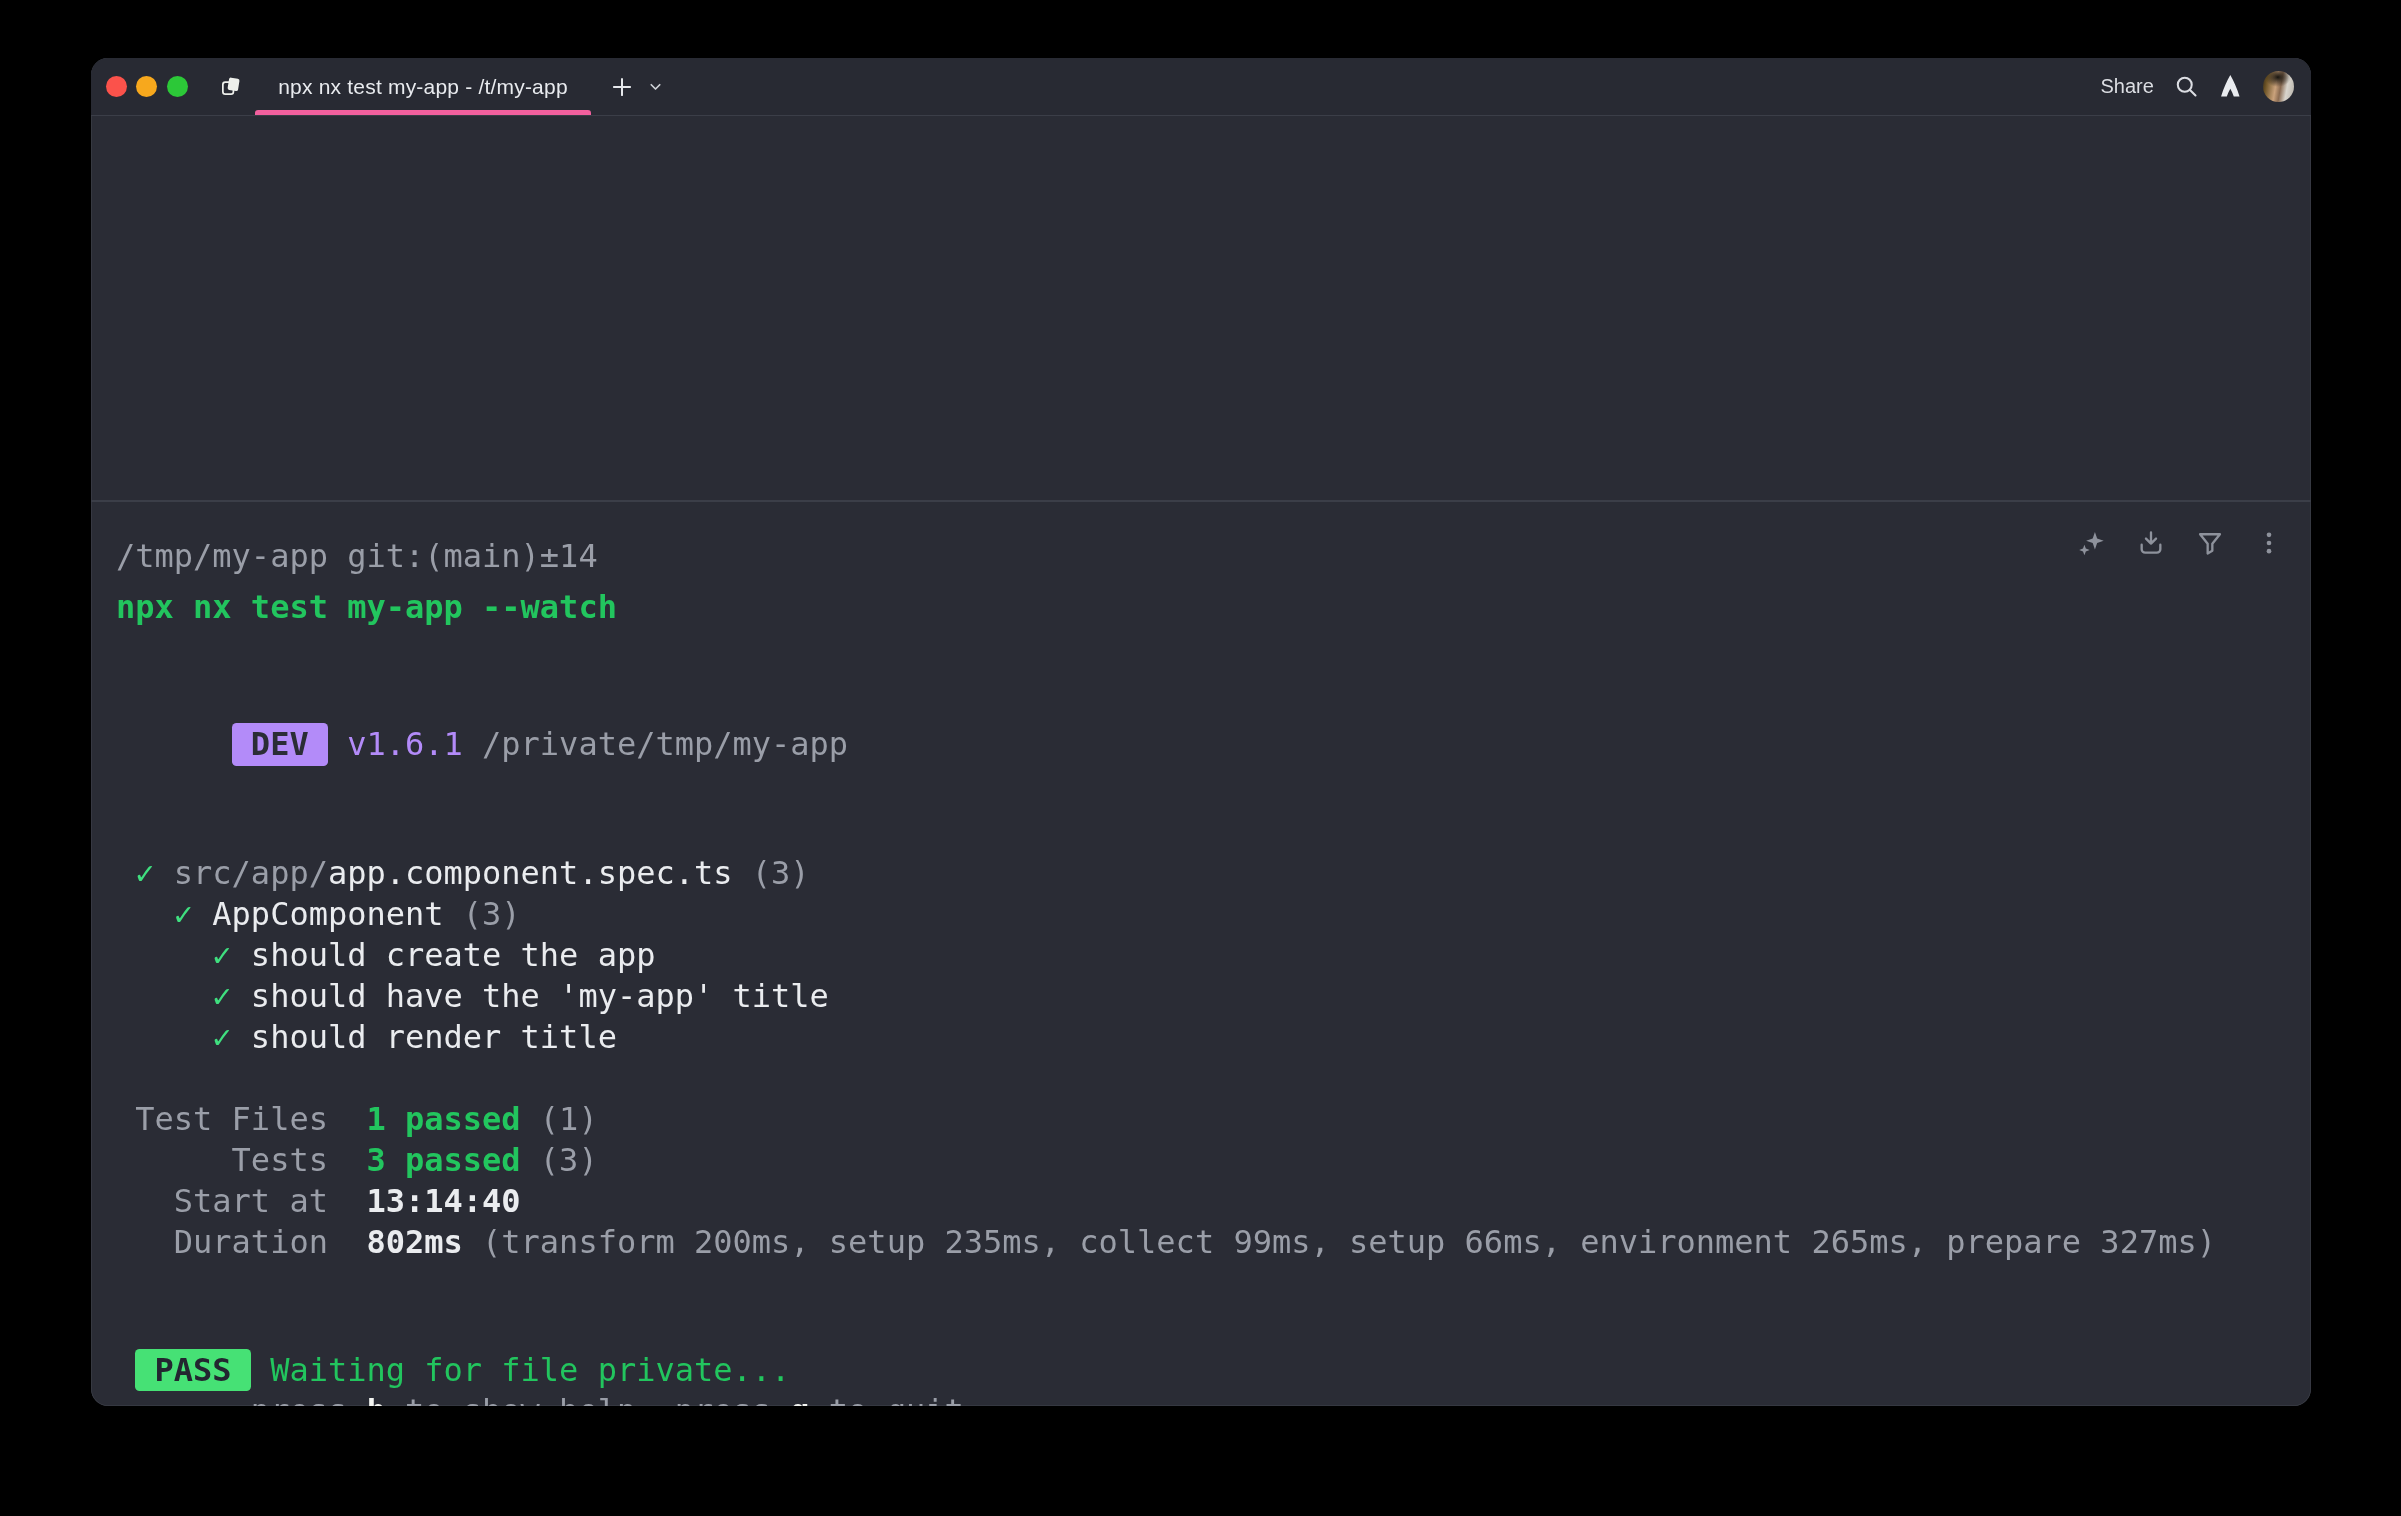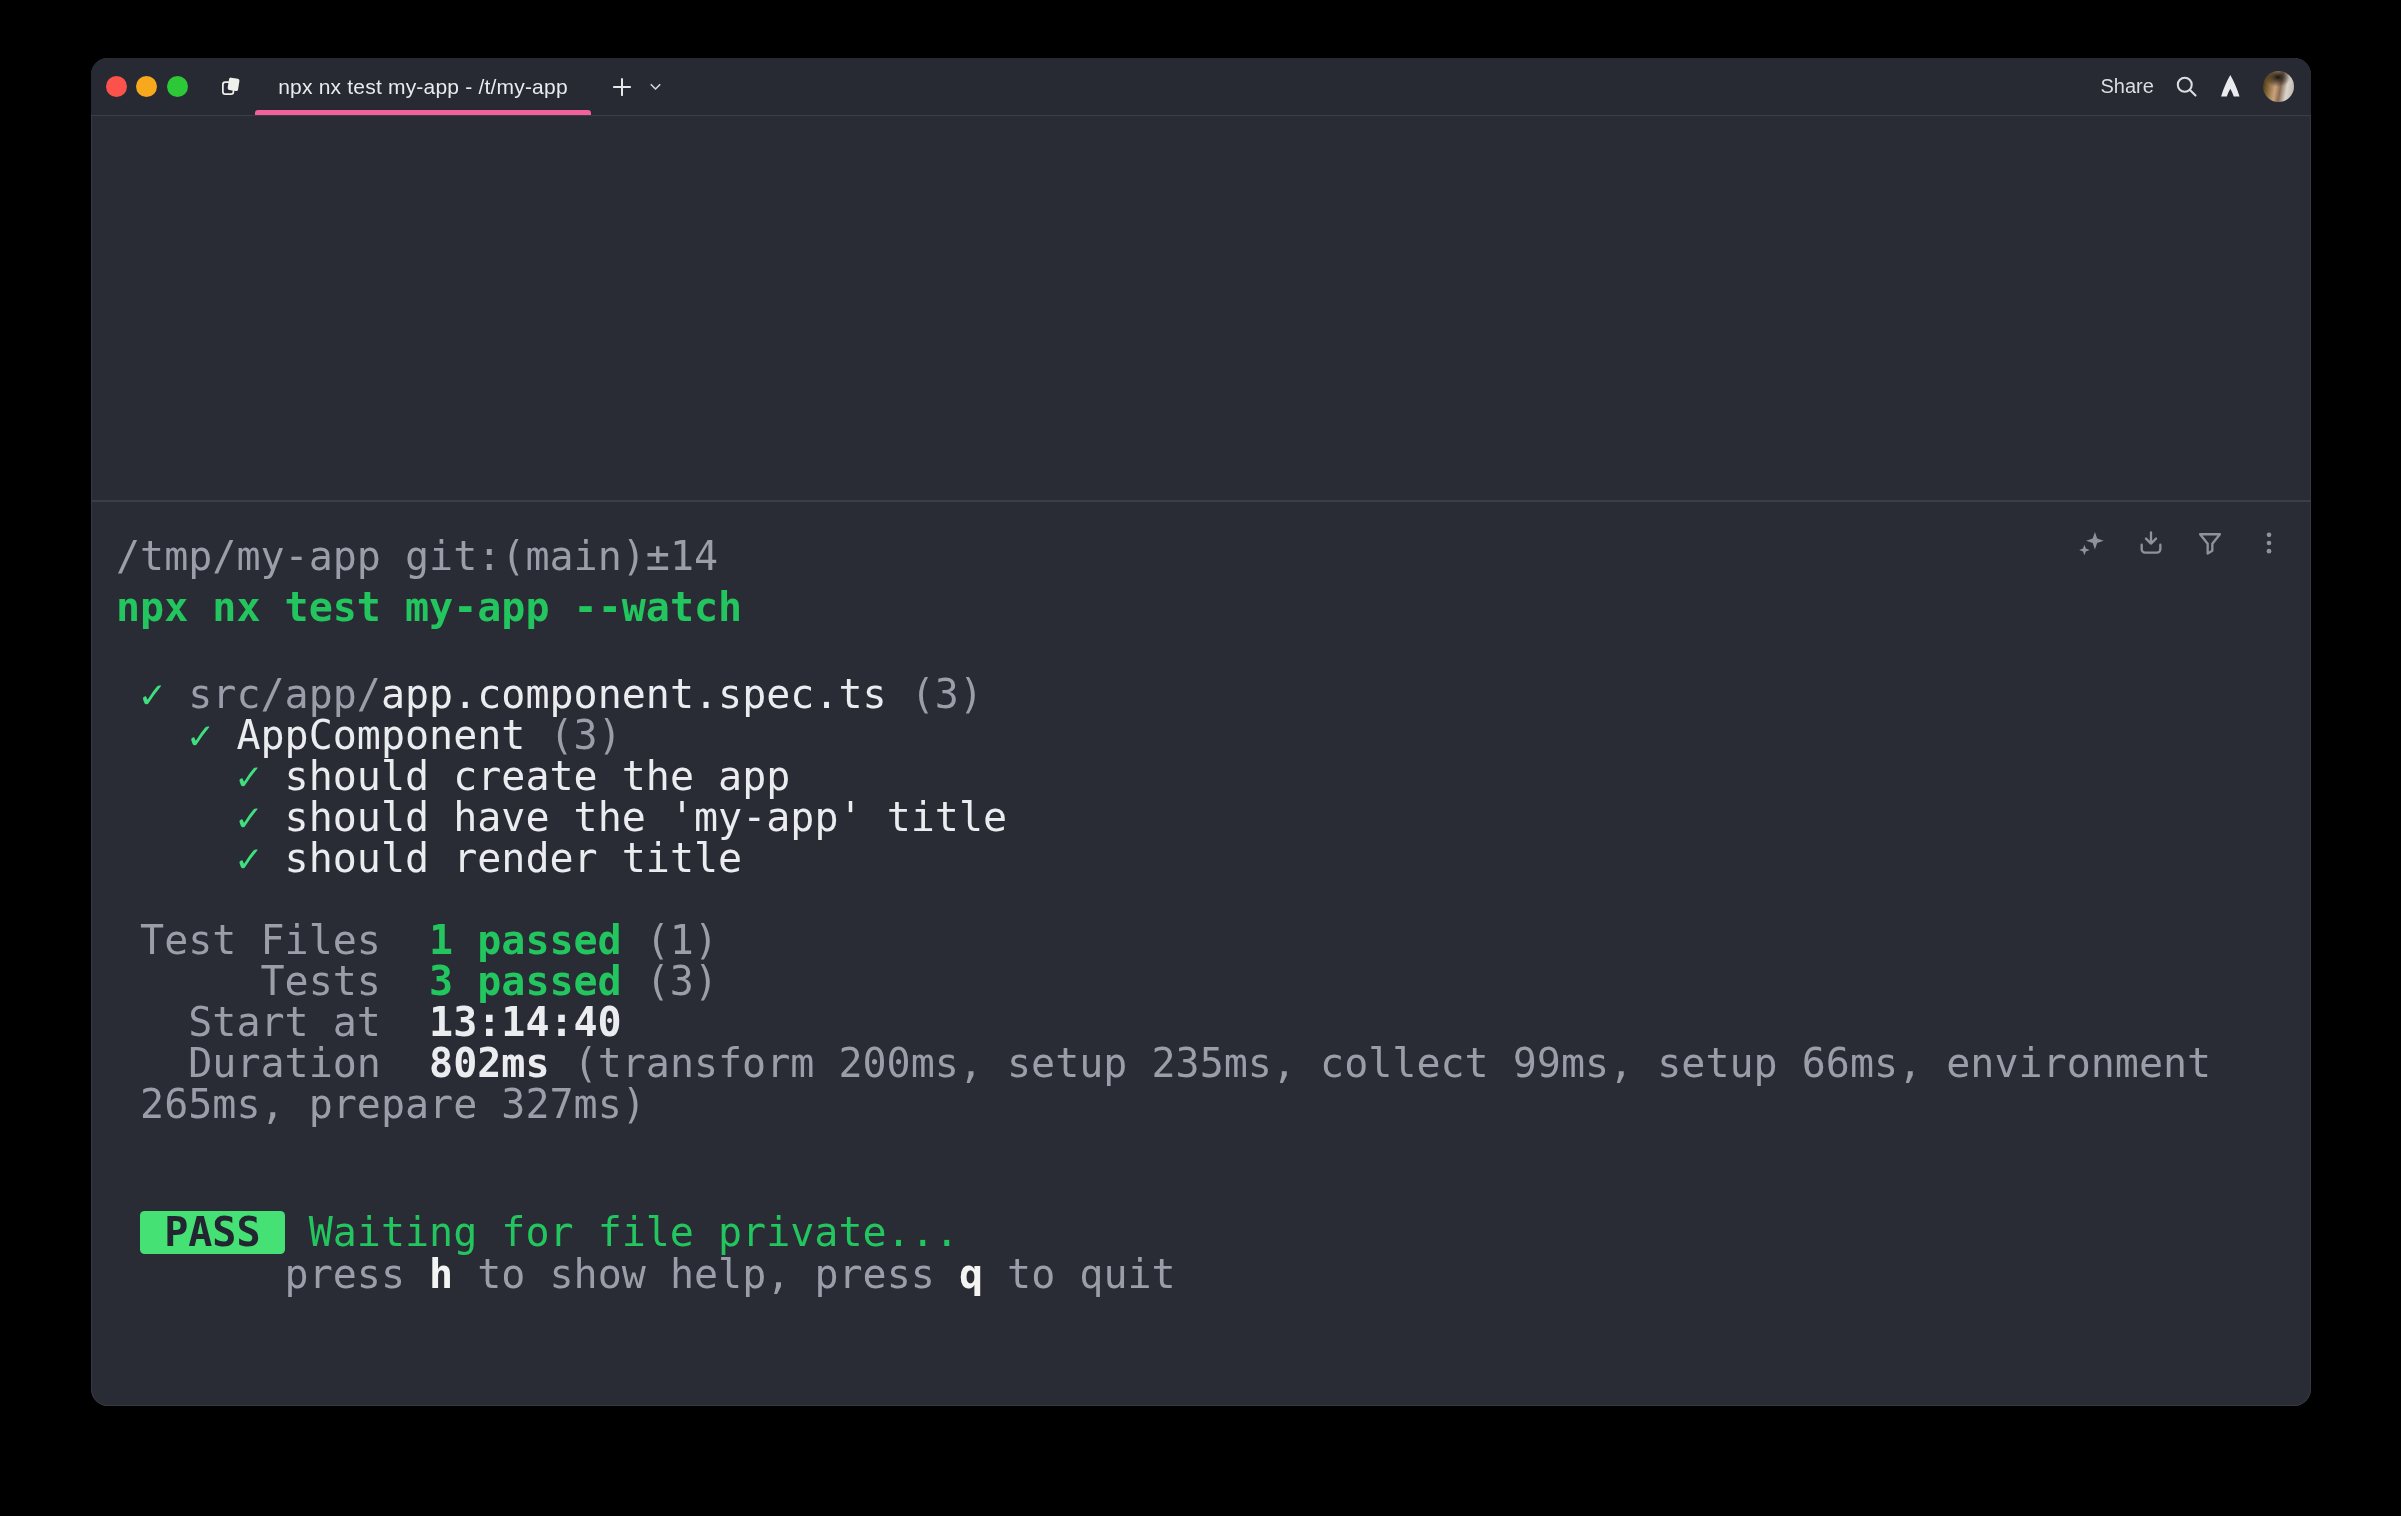--- a/index.html
+++ b/index.html
@@ -40,21 +40,21 @@
       linear-gradient(100deg, #2a2520 0%, #6a5123 14%, #caa27c 42%, #8a6b52 56%, #d9d5cd 74%, #b4b0a8 100%);
   }
 
   
   .scrollback { height:384px; }
   .divider { height:1.5px; background:#3b3e48; }
 
   .block {
     padding:34px 28px 0 25px;
     font-family:"DejaVu Sans Mono","Liberation Mono",monospace;
-    font-size:40px; line-height:41px; color:#eaecef;
+    font-size:32px; line-height:41px; color:#eaecef;
   }
   .row { white-space:pre-wrap; }
   .gray  { color:#9a9ea8; }
   .white { color:#eaecef; }
   .green { color:#22c55e; }
   .bold  { font-weight:bold; }
 
   .block-header { display:flex; justify-content:space-between; align-items:flex-start; }
   .actions { display:flex; gap:31px; align-items:center; margin-top:-6.1px; color:#8e929c; }
   .actions .act { display:flex; align-items:center; }
@@ -168,20 +168,23 @@
             <circle cx="12" cy="5" r="2"></circle>
               <circle cx="12" cy="12" r="2"></circle>
               <circle cx="12" cy="19" r="2"></circle>
           </svg>
         </span>
       </div>
     </div>
 
     <div class="row command">npx nx test my-app --watch</div>
 
+    <div class="row devline">
+      <span class="badge badge-dev">DEV</span><span class="ver">v1.6.1</span><span class="cwd">/private/tmp/my-app</span>
+    </div>
 
     <div class="tree">
       <div class="row ind1"><span class="check">✓</span><span class="gray">src/app/</span><span class="white">app.component.spec.ts</span><span class="count">(3)</span></div>
       <div class="row ind2"><span class="check">✓</span><span class="white">AppComponent</span><span class="count">(3)</span></div>
       <div class="row ind3"><span class="check">✓</span><span class="white">should create the app</span></div>
       <div class="row ind3"><span class="check">✓</span><span class="white">should have the 'my-app' title</span></div>
       <div class="row ind3"><span class="check">✓</span><span class="white">should render title</span></div>
     </div>
 
     <div class="summary">

